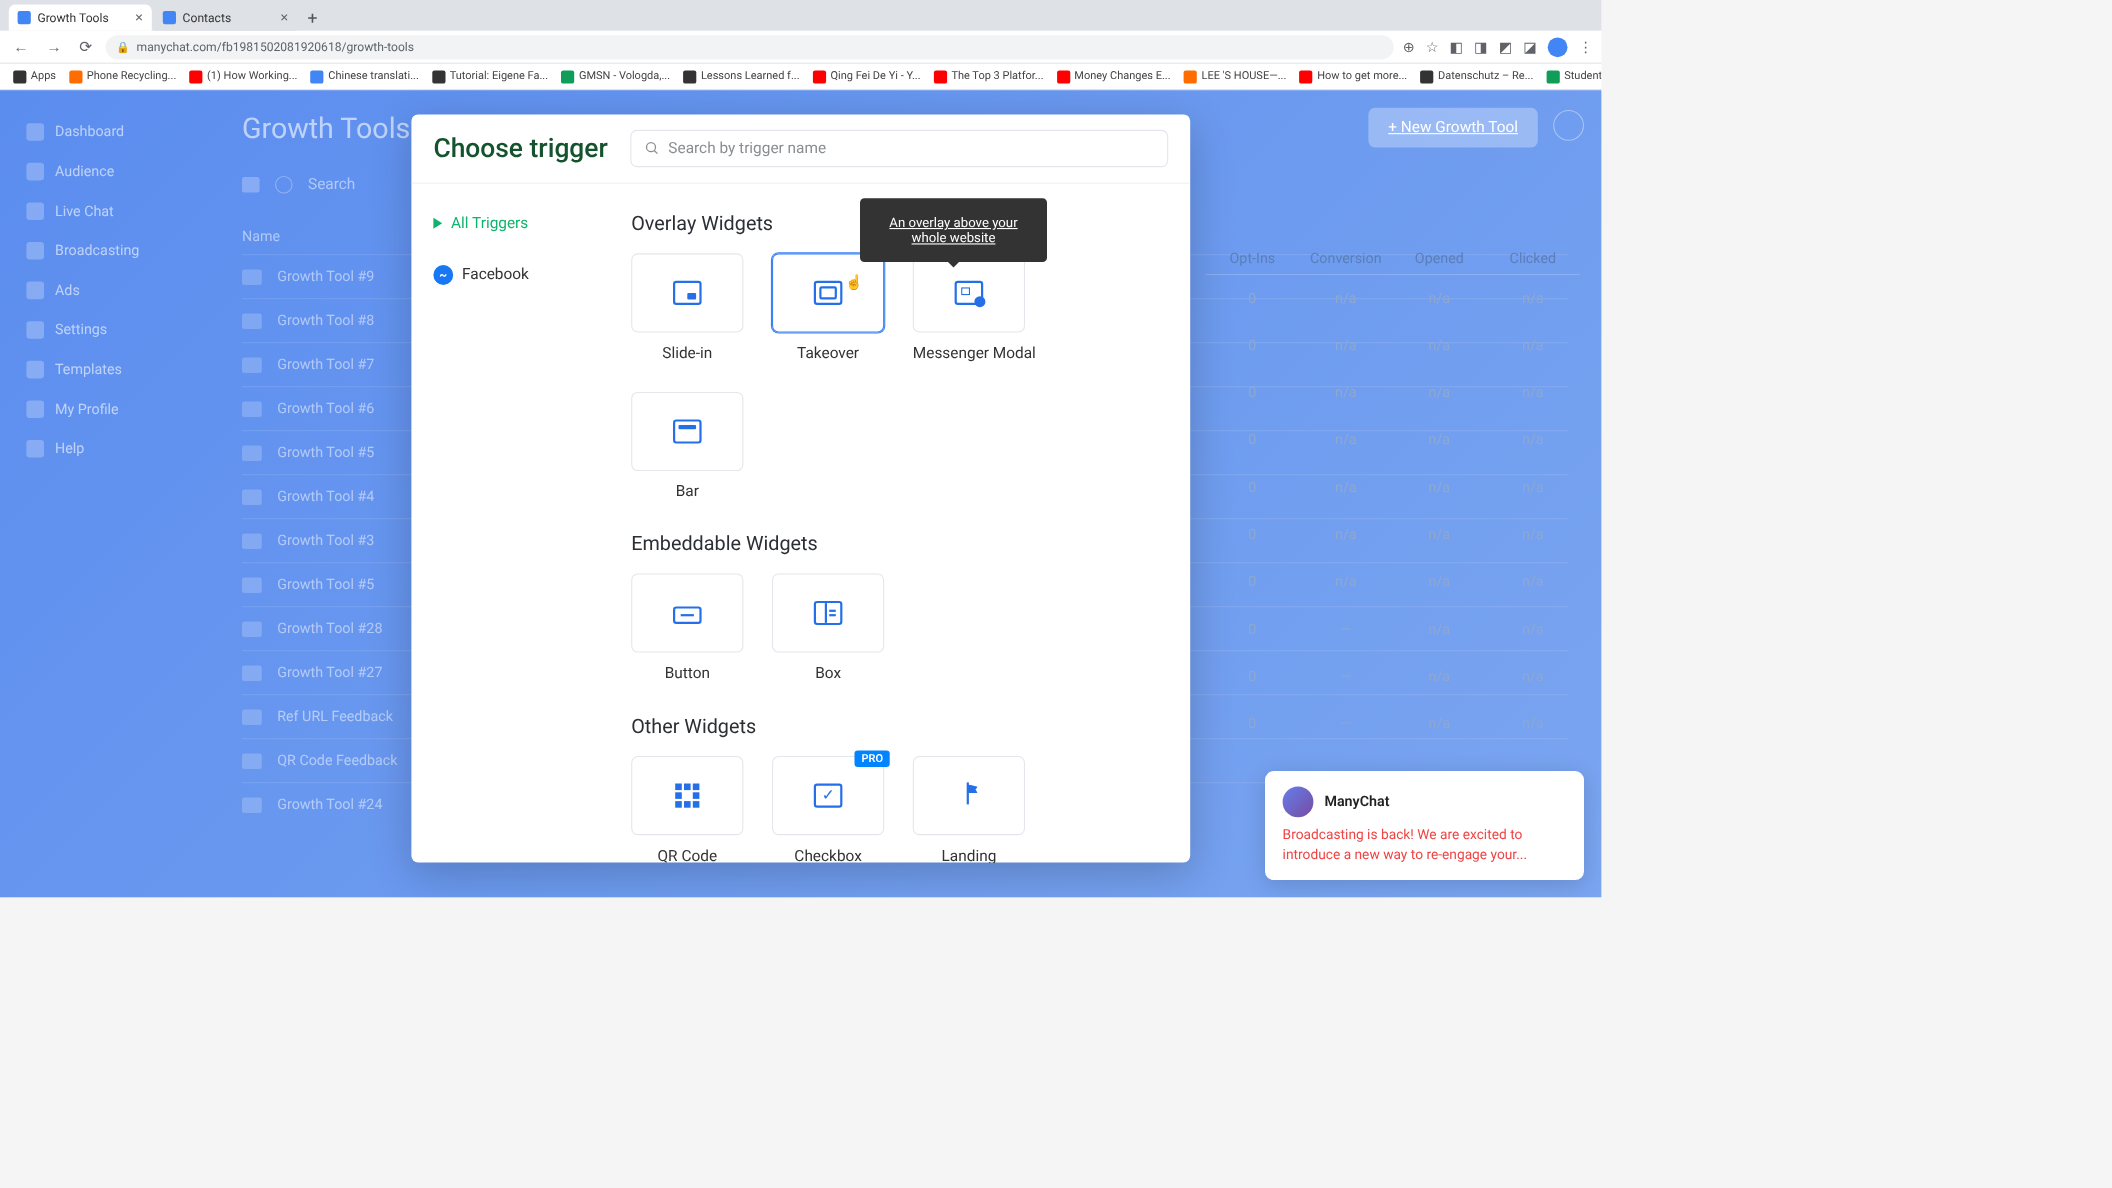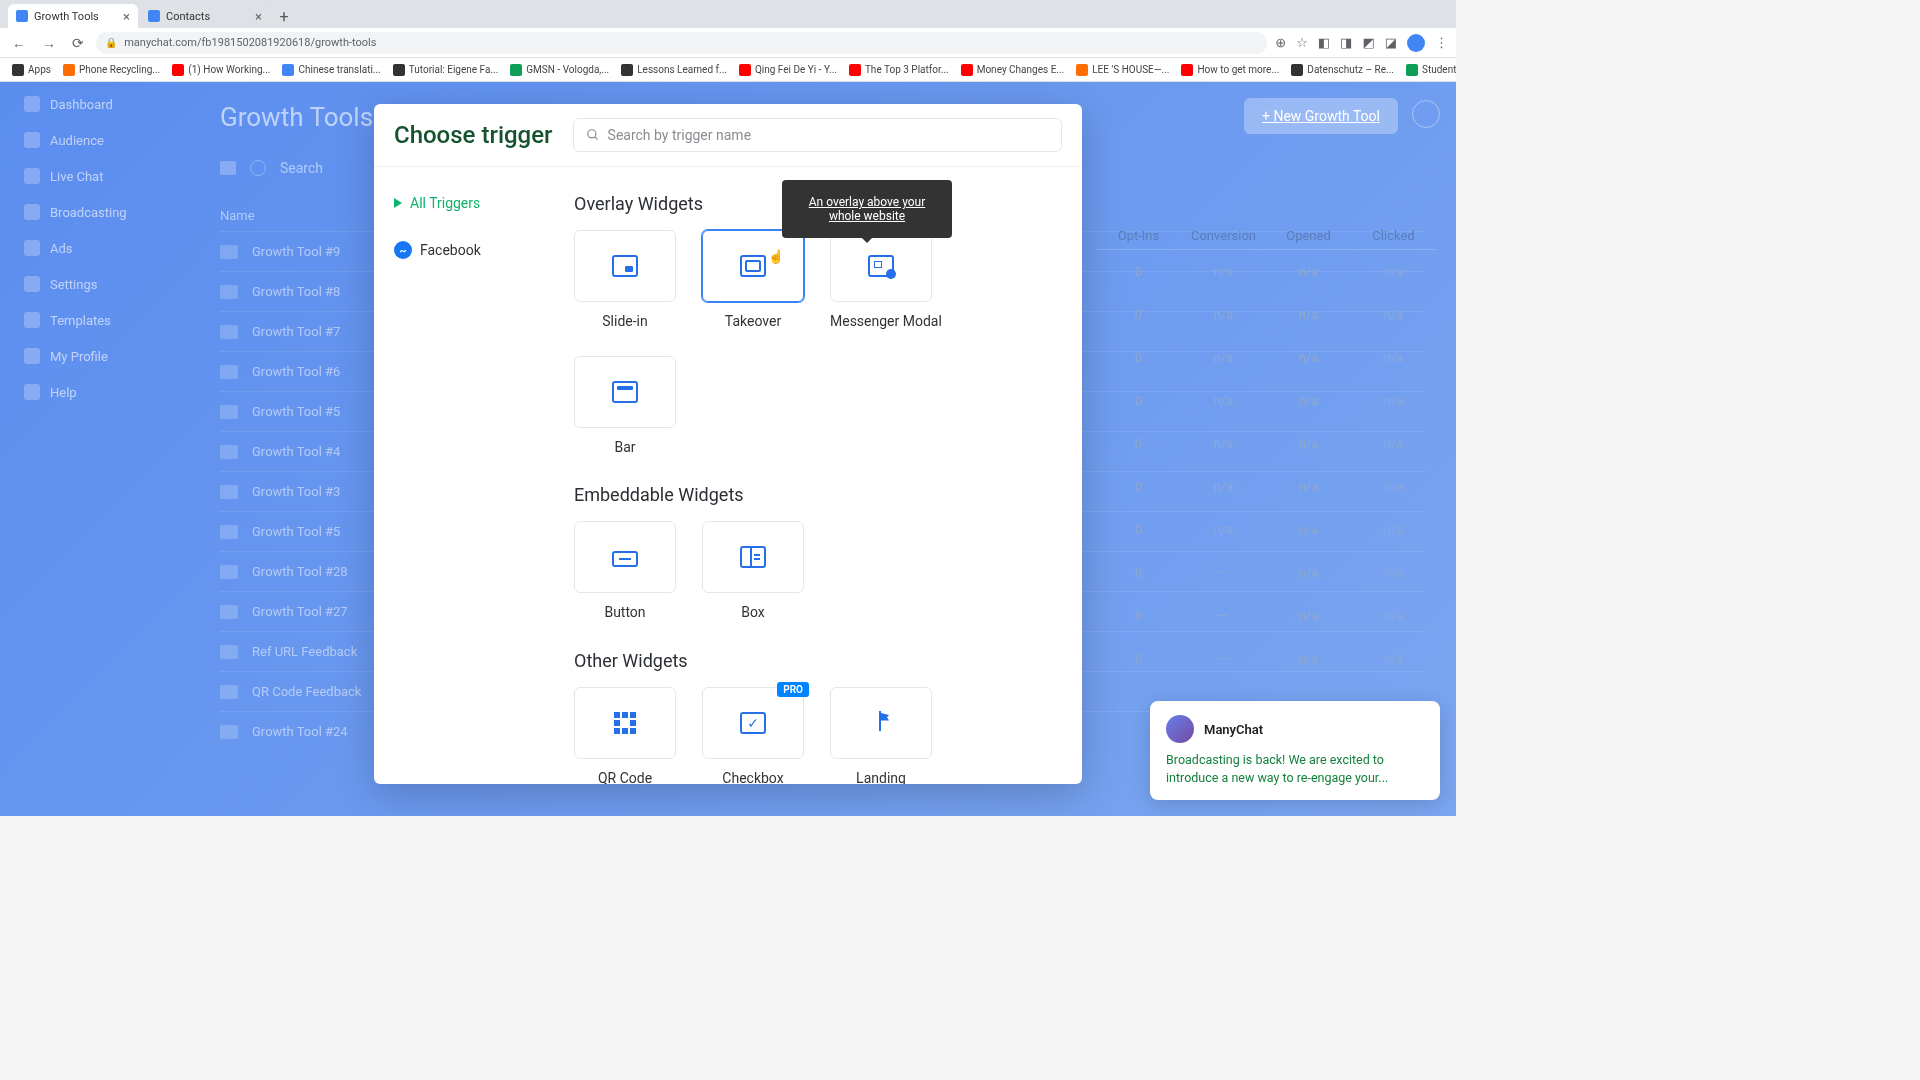--- a/index.html
+++ b/index.html
@@ -29,21 +29,21 @@
 .bm-icon.green { background: #0f9d58; }
 .bm-icon.blue { background: #4285f4; }
 .bm-icon.orange { background: #ff6d00; }
 .bm-icon.dark { background: #333; }
 
 
 .app-area { position: relative; height: calc(816px - 82px); background: linear-gradient(135deg, #5b8def 0%, #7aa5f0 100%); }
 
 
 .bg-content { position: absolute; inset: 0; display: flex; }
-.bg-sidebar { width: 190px; padding: 4px 10px; color: rgba(255,255,255,0.6); font-size: 13px; }
+.bg-sidebar { width: 190px; padding: 20px 10px; color: rgba(255,255,255,0.6); font-size: 13px; }
 .bg-sidebar-item { padding: 10px 14px; display: flex; align-items: center; gap: 10px; }
 .bg-sidebar-item .ic { width: 16px; height: 16px; background: rgba(255,255,255,0.25); border-radius: 3px; }
 .bg-main { flex: 1; padding: 20px 30px; color: rgba(255,255,255,0.5); }
 .bg-title { font-size: 26px; color: rgba(255,255,255,0.6); font-weight: 400; margin-bottom: 28px; }
 .bg-new-btn { position: absolute; right: 58px; top: 16px; background: rgba(255,255,255,0.3); color: #fff; padding: 10px 18px; border-radius: 6px; font-size: 14px; text-decoration: underline; }
 .bg-gear { position: absolute; right: 16px; top: 18px; width: 28px; height: 28px; border: 1.5px solid rgba(255,255,255,0.4); border-radius: 50%; }
 .bg-search-row { display: flex; align-items: center; gap: 14px; margin-bottom: 24px; font-size: 14px; }
 .bg-table { color: rgba(255,255,255,0.5); font-size: 13px; }
 .bg-th-row { display: flex; padding: 8px 0; }
 .bg-row { display: flex; padding: 12px 0; border-top: 1px solid rgba(255,255,255,0.1); align-items: center; }
@@ -101,21 +101,21 @@
 .check-ic { border: 2px solid #2570e8; border-radius: 3px; display:flex; align-items:center; justify-content:center; color:#2570e8; font-size:14px; }
 .landing-ic { width: 20px; height: 24px; position: relative; }
 .landing-ic::before { content:''; position:absolute; left:8px; top:0; bottom:4px; width:2px; background:#2570e8; }
 .landing-ic::after { content:''; position:absolute; left:8px; top:2px; width:10px; height:8px; background:#2570e8; clip-path: polygon(0 0, 100% 30%, 80% 60%, 100% 100%, 0 100%); }
 
 
 .notif { position: absolute; right: 16px; bottom: 16px; width: 290px; background: #fff; border-radius: 8px; box-shadow: 0 4px 20px rgba(0,0,0,0.15); padding: 14px 16px; }
 .notif-head { display: flex; align-items: center; gap: 10px; margin-bottom: 8px; }
 .notif-avatar { width: 28px; height: 28px; border-radius: 50%; background: linear-gradient(135deg,#667eea,#764ba2); }
 .notif-name { font-size: 13px; font-weight: 600; color: #222; }
-.notif-body { font-size: 12.5px; color: #15803d; line-height: 1.4; }
+.notif-body { font-size: 12.5px; color: #ef4444; line-height: 1.4; }
 
 svg.search-svg { width: 14px; height: 14px; stroke: #8a8d91; fill: none; stroke-width: 2; }
 .cursor-hand { position: absolute; font-size: 13px; }
 </style>
 </head>
 <body>
 
 <div class="browser-chrome">
   <div class="tabs-bar">
     <div class="tab">

